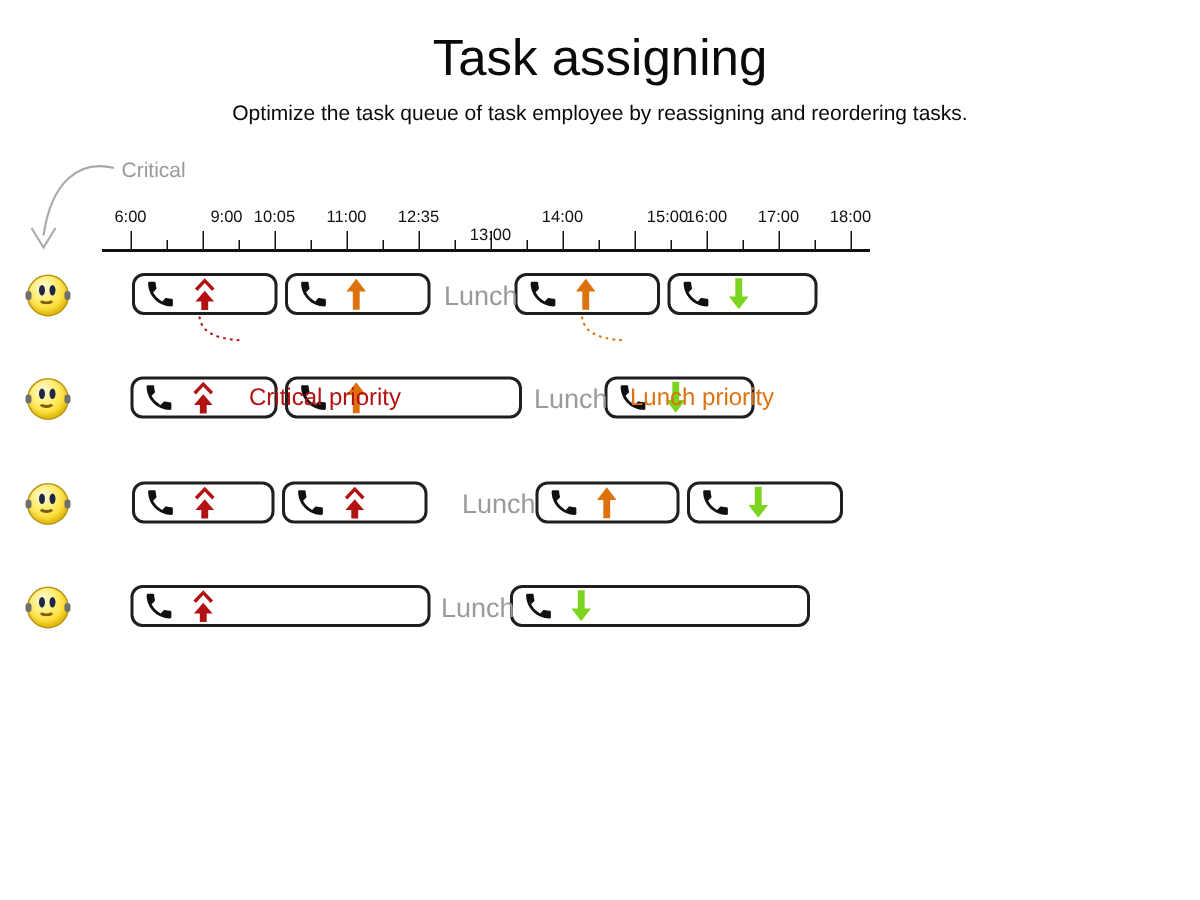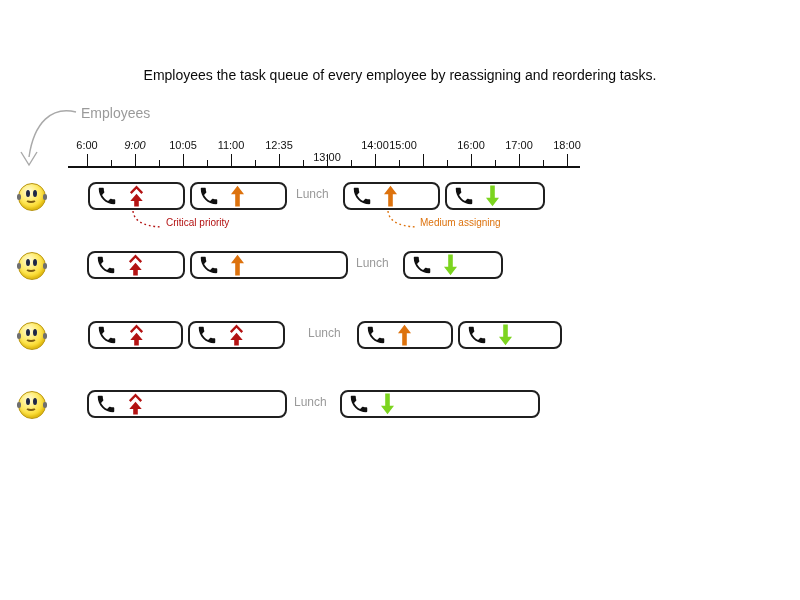--- a/index.html
+++ b/index.html
@@ -12,69 +12,70 @@
 
   .employees-label{left:81px;top:105px;font-size:14px;color:var(--muted);}
 
   .tl-label{top:139px;width:34px;text-align:center;font-size:11px;color:#111;position:absolute;}
   .tick{position:absolute;width:1px;background:#111;}
   .axis-line{position:absolute;left:68px;top:166px;width:512px;height:2px;background:#111;}
 
   .task-box{position:absolute;height:28px;box-sizing:border-box;background:#fff;
             border:2px solid var(--border);border-radius:8px;
             display:flex;align-items:center;padding-left:6px;gap:10px;}
-  .lunch-label{position:absolute;font-size:12px;color:var(--muted);}
+  .lunch-label{position:absolute;font-size:18px;color:var(--muted);}
 
   .smiley{position:absolute;width:26px;height:26px;border-radius:50%;
           background:radial-gradient(circle at 38% 30%, #fffbe0 0%, #ffee7a 32%, #fcd920 72%, #eec311 100%);
           border:1px solid #b8940f;box-shadow:inset -1px -2px 3px rgba(170,130,0,.4);}
   .smiley .ear{position:absolute;width:4px;height:6px;background:#6f6f6f;border-radius:2px;top:10px;}
   .smiley .earl{left:-2px}.smiley .earr{right:-2px}
   .smiley .eye{position:absolute;width:4px;height:7px;border-radius:50%;background:#1e2746;top:6px;}
   .smiley .eyel{left:7px}.smiley .eyer{left:14px}
   .smiley .mouth{position:absolute;left:6px;top:10px;width:12px;height:9px;border-radius:50%;
                  border:2px solid transparent;border-bottom:2px solid #7d5c10;box-sizing:border-box;}
 
-  .anno{position:absolute;font-size:10px;}
+  .anno{position:absolute;font-size:16px;margin-top:40px;}
   .critical-label{left:166px;top:217px;color:var(--critical);}
   .medium-label{left:420px;top:217px;color:var(--medium);}
 
   #overlay{position:absolute;left:0;top:0;width:800px;height:600px;pointer-events:none;}
 </style>
 </head>
 <body>
 
 <div class="stage">
-  <div class="abs page-subtitle">Employees the task queue of every employee by reassigning and reordering tasks.</div>
-
-  <div class="abs employees-label">Employees</div>
+  <div class="abs page-title">Task assigning</div>
+  <div class="abs page-subtitle">Optimize the task queue of task employee by reassigning and reordering tasks.</div>
+
+  <div class="abs employees-label">Critical</div>
 
   <div id="timeline">
       <div class="tl-label" style="left: 70px;">6:00</div>
       <div class="tick" style="left: 87px; top: 154px; height: 13px;"></div>
       <div class="tick" style="left: 111px; top: 160px; height: 7px;"></div>
-      <div class="tl-label" style="left: 118px; font-style: italic;">9:00</div>
+      <div class="tl-label" style="left: 134px;">9:00</div>
       <div class="tick" style="left: 135px; top: 154px; height: 13px;"></div>
       <div class="tick" style="left: 159px; top: 160px; height: 7px;"></div>
       <div class="tl-label" style="left: 166px;">10:05</div>
       <div class="tick" style="left: 183px; top: 154px; height: 13px;"></div>
       <div class="tick" style="left: 207px; top: 160px; height: 7px;"></div>
       <div class="tl-label" style="left: 214px;">11:00</div>
       <div class="tick" style="left: 231px; top: 154px; height: 13px;"></div>
       <div class="tick" style="left: 255px; top: 160px; height: 7px;"></div>
       <div class="tl-label" style="left: 262px;">12:35</div>
       <div class="tick" style="left: 279px; top: 154px; height: 13px;"></div>
       <div class="tick" style="left: 303px; top: 160px; height: 7px;"></div>
       <div class="tl-label" style="left: 310px; margin-top: 12px;">13:00</div>
       <div class="tick" style="left: 327px; top: 154px; height: 13px;"></div>
       <div class="tick" style="left: 351px; top: 160px; height: 7px;"></div>
       <div class="tl-label" style="left: 358px;">14:00</div>
       <div class="tick" style="left: 375px; top: 154px; height: 13px;"></div>
       <div class="tick" style="left: 399px; top: 160px; height: 7px;"></div>
-      <div class="tl-label" style="left: 386px;">15:00</div>
+      <div class="tl-label" style="left: 428px;">15:00</div>
       <div class="tick" style="left: 423px; top: 154px; height: 13px;"></div>
       <div class="tick" style="left: 447px; top: 160px; height: 7px;"></div>
       <div class="tl-label" style="left: 454px;">16:00</div>
       <div class="tick" style="left: 471px; top: 154px; height: 13px;"></div>
       <div class="tick" style="left: 495px; top: 160px; height: 7px;"></div>
       <div class="tl-label" style="left: 502px;">17:00</div>
       <div class="tick" style="left: 519px; top: 154px; height: 13px;"></div>
       <div class="tick" style="left: 543px; top: 160px; height: 7px;"></div>
       <div class="tl-label" style="left: 550px;">18:00</div>
       <div class="tick" style="left: 567px; top: 154px; height: 13px;"></div>
@@ -226,14 +227,14 @@
     </div>
 
   <svg id="overlay">
       <path d="M76 112 C 52 106, 34 122, 29 157" fill="none" stroke="#a9a9a9" stroke-width="1.4"></path>
       <path d="M21 152 L29 165 L37 152" fill="none" stroke="#a9a9a9" stroke-width="1.4"></path>
       <path d="M133 211 C 134 220, 141 226, 162 227" fill="none" stroke="#b31212" stroke-width="1.4" stroke-dasharray="1.8 2.8"></path>
       <path d="M388 211 C 389 220, 396 226, 417 227" fill="none" stroke="#dd720d" stroke-width="1.4" stroke-dasharray="1.8 2.8"></path>
     </svg>
 
   <div class="anno critical-label">Critical priority</div>
-  <div class="anno medium-label">Medium assigning</div>
+  <div class="anno medium-label">Lunch priority</div>
 </div>
 
 </body></html>

